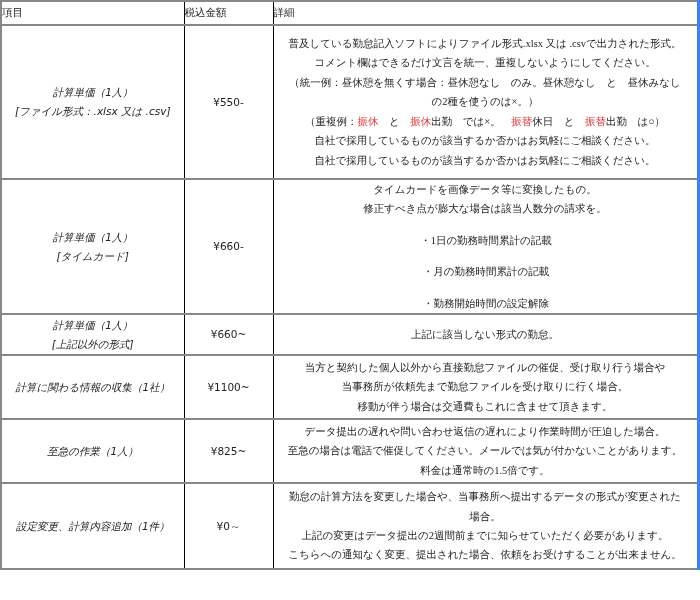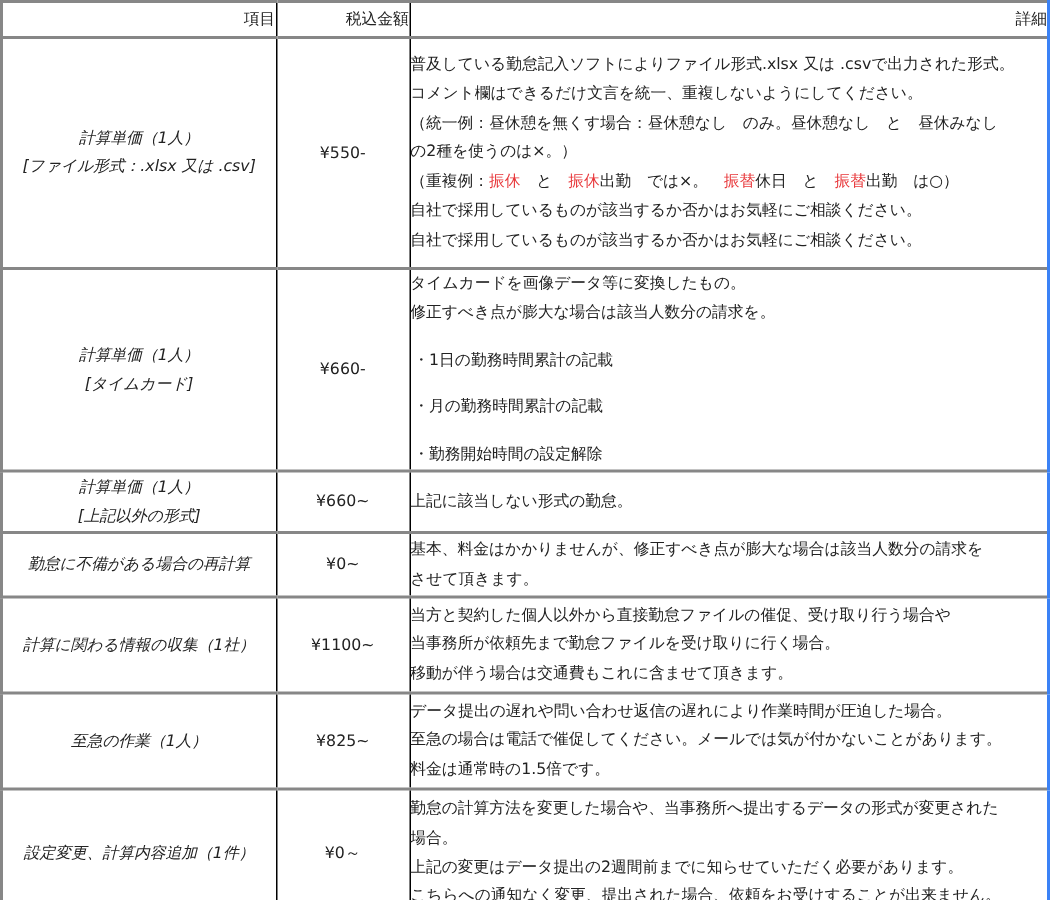--- a/index.html
+++ b/index.html
@@ -30,36 +30,37 @@
     table.price-table th,
     table.price-table td {
       border-top: 2px solid #878787;
       border-bottom: 2px solid #878787;
       border-left: 1px solid #000;
       border-right: 1px solid #000;
       padding: 0;
       vertical-align: middle;
     }
     table.price-table tr > :first-child { border-left: 2px solid #878787; }
-    table.price-table tr > :last-child { border-right: 4px solid #3b82f6; }
+    table.price-table tr > :last-child { border-right: 7px solid #3b82f6; }
 
     table.price-table th {
       font-weight: normal;
       height: 22px;
-      text-align: right;
+      text-align: left;
       font-size: 10.5px;
     }
     td.item, td.price {
       text-align: center;
       line-height: 19px;
     }
     td.detail {
-      text-align: left;
+      text-align: center;
       padding: 4px 8px 4px 15px;
       line-height: 19.4px;
+      font-family: Liberation Serif, serif;
     }
     .line { display: block; white-space: nowrap; }
     .red { color: #e8373a; }
     .sub { display: block; font-style: italic; }
     .bullet { display: block; padding-left: 2px; margin-top: 12px; }
   </style>
 </head>
 <body>
 
 <table class="price-table">
@@ -113,30 +114,20 @@
       <td class="item">
         <span class="sub">計算単価（1人）</span>
         <span class="sub">[上記以外の形式]</span>
       </td>
       <td class="price">¥660~</td>
       <td class="detail">
         <span class="line">上記に該当しない形式の勤怠。</span>
       </td>
     </tr>
 
-    <tr style="height:43px;">
-      <td class="item">
-        <span class="sub">勤怠に不備がある場合の再計算</span>
-      </td>
-      <td class="price">¥0~</td>
-      <td class="detail">
-        <span class="line">基本、料金はかかりませんが、修正すべき点が膨大な場合は該当人数分の請求を</span>
-        <span class="line">させて頂きます。</span>
-      </td>
-    </tr>
 
     <tr style="height:64px;">
       <td class="item">
         <span class="sub">計算に関わる情報の収集（1社）</span>
       </td>
       <td class="price">¥1100~</td>
       <td class="detail">
         <span class="line">当方と契約した個人以外から直接勤怠ファイルの催促、受け取り行う場合や</span>
         <span class="line">当事務所が依頼先まで勤怠ファイルを受け取りに行く場合。</span>
         <span class="line">移動が伴う場合は交通費もこれに含ませて頂きます。</span>

